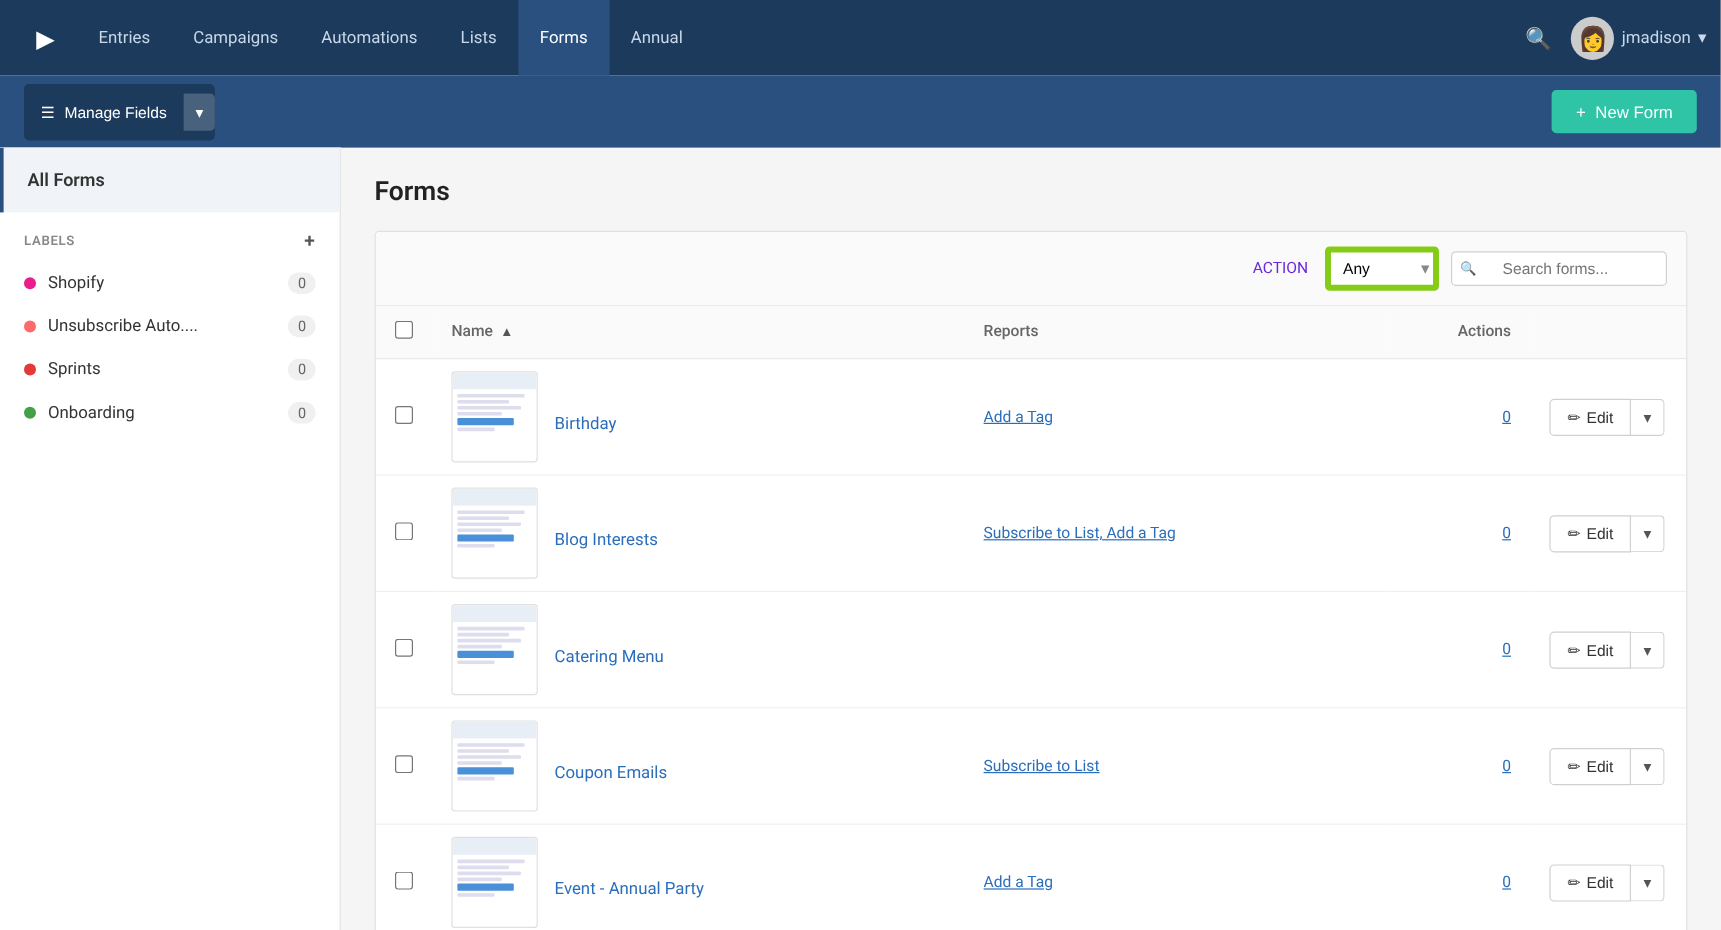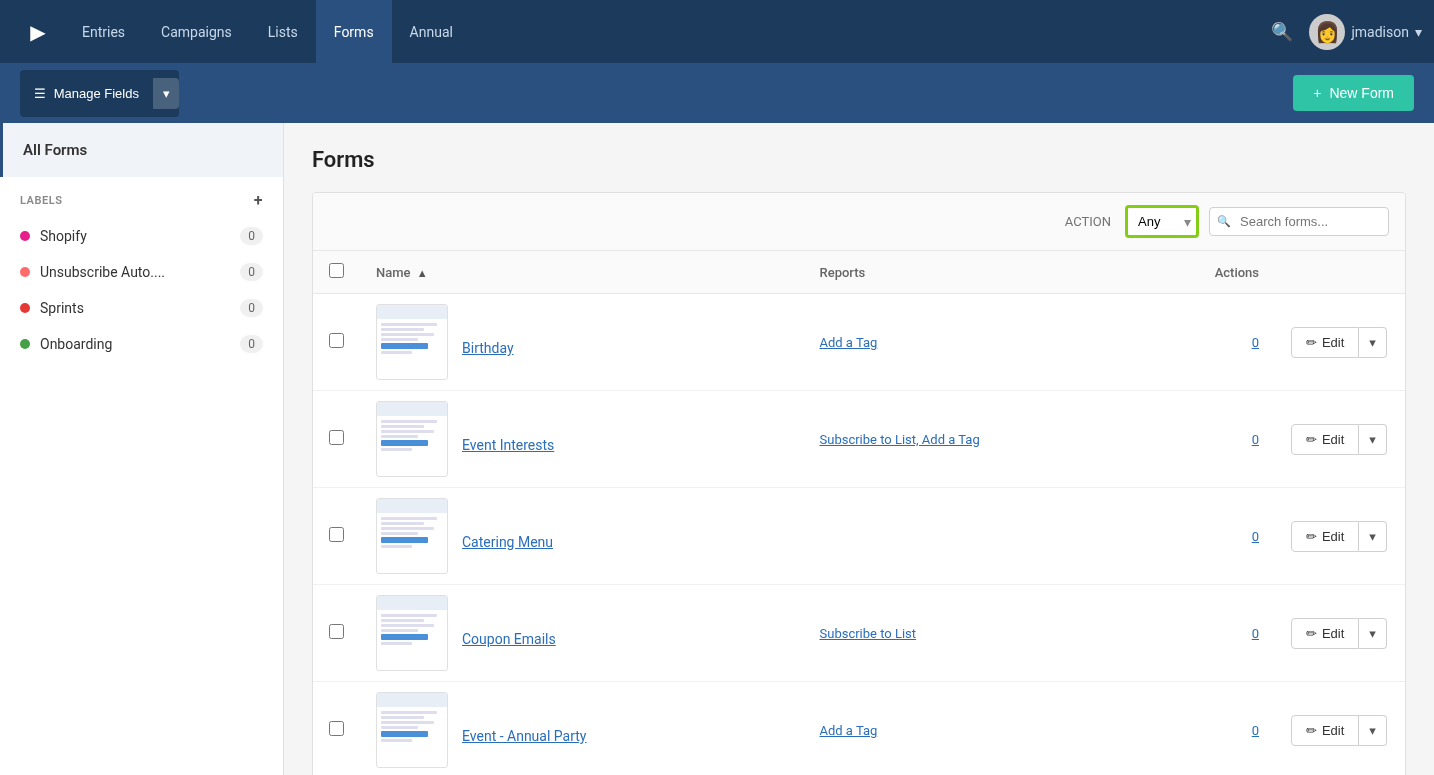--- a/index.html
+++ b/index.html
@@ -197,28 +197,28 @@
     .table-toolbar {
       display: flex;
       align-items: center;
       justify-content: flex-end;
       padding: 12px 16px;
       background: #fafafa;
       border-bottom: 1px solid #e8e8e8;
       gap: 10px;
     }
     .action-label {
-      color: #737373;
+      color: #6d28d9;
       font-size: 13px;
       margin-right: 4px;
     }
     .action-select {
-      border: 3px solid #84cc16;
+      border: 5px solid #84cc16;
       border-radius: 4px;
-      padding: 6px 20px 6px 10px;
+      padding: 6px 37px 6px 10px;
       font-size: 13px;
       background: #fff;
       appearance: none;
       cursor: pointer;
       position: relative;
     }
     .action-select-wrap {
       position: relative;
       display: inline-flex;
       align-items: center;
@@ -226,21 +226,21 @@
     .action-select-wrap::after {
       content: '▾';
       position: absolute;
       right: 8px;
       color: #888;
       pointer-events: none;
     }
     .search-forms-input {
       border: 1px solid #d0d0d0;
       border-radius: 4px;
-      padding: 6px 10px 6px 30px;
+      padding: 6px 10px 6px 42px;
       font-size: 13px;
       width: 180px;
       background: #fff;
     }
     .search-wrap {
       position: relative;
       display: inline-flex;
       align-items: center;
     }
     .search-wrap::before {
@@ -308,21 +308,20 @@
     }
     .thumb-line {
       height: 3px;
       background: #dde;
       border-radius: 1px;
       width: 100%;
     }
 
     .form-name-link {
       color: #2a6ebb;
-      text-decoration: underline;
       cursor: pointer;
       font-size: 14px;
       margin-top: 12px;
     }
     .form-action-link {
       color: #2a6ebb;
       text-decoration: underline;
       cursor: pointer;
       font-size: 13px;
     }
@@ -383,20 +382,21 @@
 <body>
 
 <nav class="top-nav">
   <div class="nav-logo">
     <span>▶</span>
   </div>
   <div class="nav-items">
 
   <a class="nav-item">Entries</a>
       <a class="nav-item">Campaigns</a>
+      <a class="nav-item">Automations</a>
       <a class="nav-item">Lists</a>
       <a class="nav-item active">Forms</a>
       <a class="nav-item">Annual</a>
     </div>
   <div class="nav-right">
     <span class="nav-search-icon">🔍</span>
     <div class="nav-user">
       <div class="nav-avatar">👩</div>
       <span>jmadison</span>
       <span>▾</span>
@@ -535,21 +535,21 @@
                       <div class="thumb-body">
                         <div class="thumb-line" style="width: 90%;"></div>
                         <div class="thumb-line" style="width: 70%;"></div>
                         <div class="thumb-line" style="width: 85%;"></div>
                         <div class="thumb-line" style="width: 60%;"></div>
                         <div class="thumb-line" style="width: 75%; background: rgb(74, 144, 217); height: 6px;"></div>
                         <div class="thumb-line" style="width: 50%;"></div>
                       </div>
                     </div>
                   </div>
-        <a class="form-name-link">Event Interests</a>
+        <a class="form-name-link">Blog Interests</a>
       </div>
     </td>
     <td class="col-actions">
       <a class="form-action-link">Subscribe to List, Add a Tag</a>
     </td>
     <td class="col-entries entries-col">
       <a class="entries-count">0</a>
     </td>
     <td class="col-edit">
       <div class="edit-btn-group">

